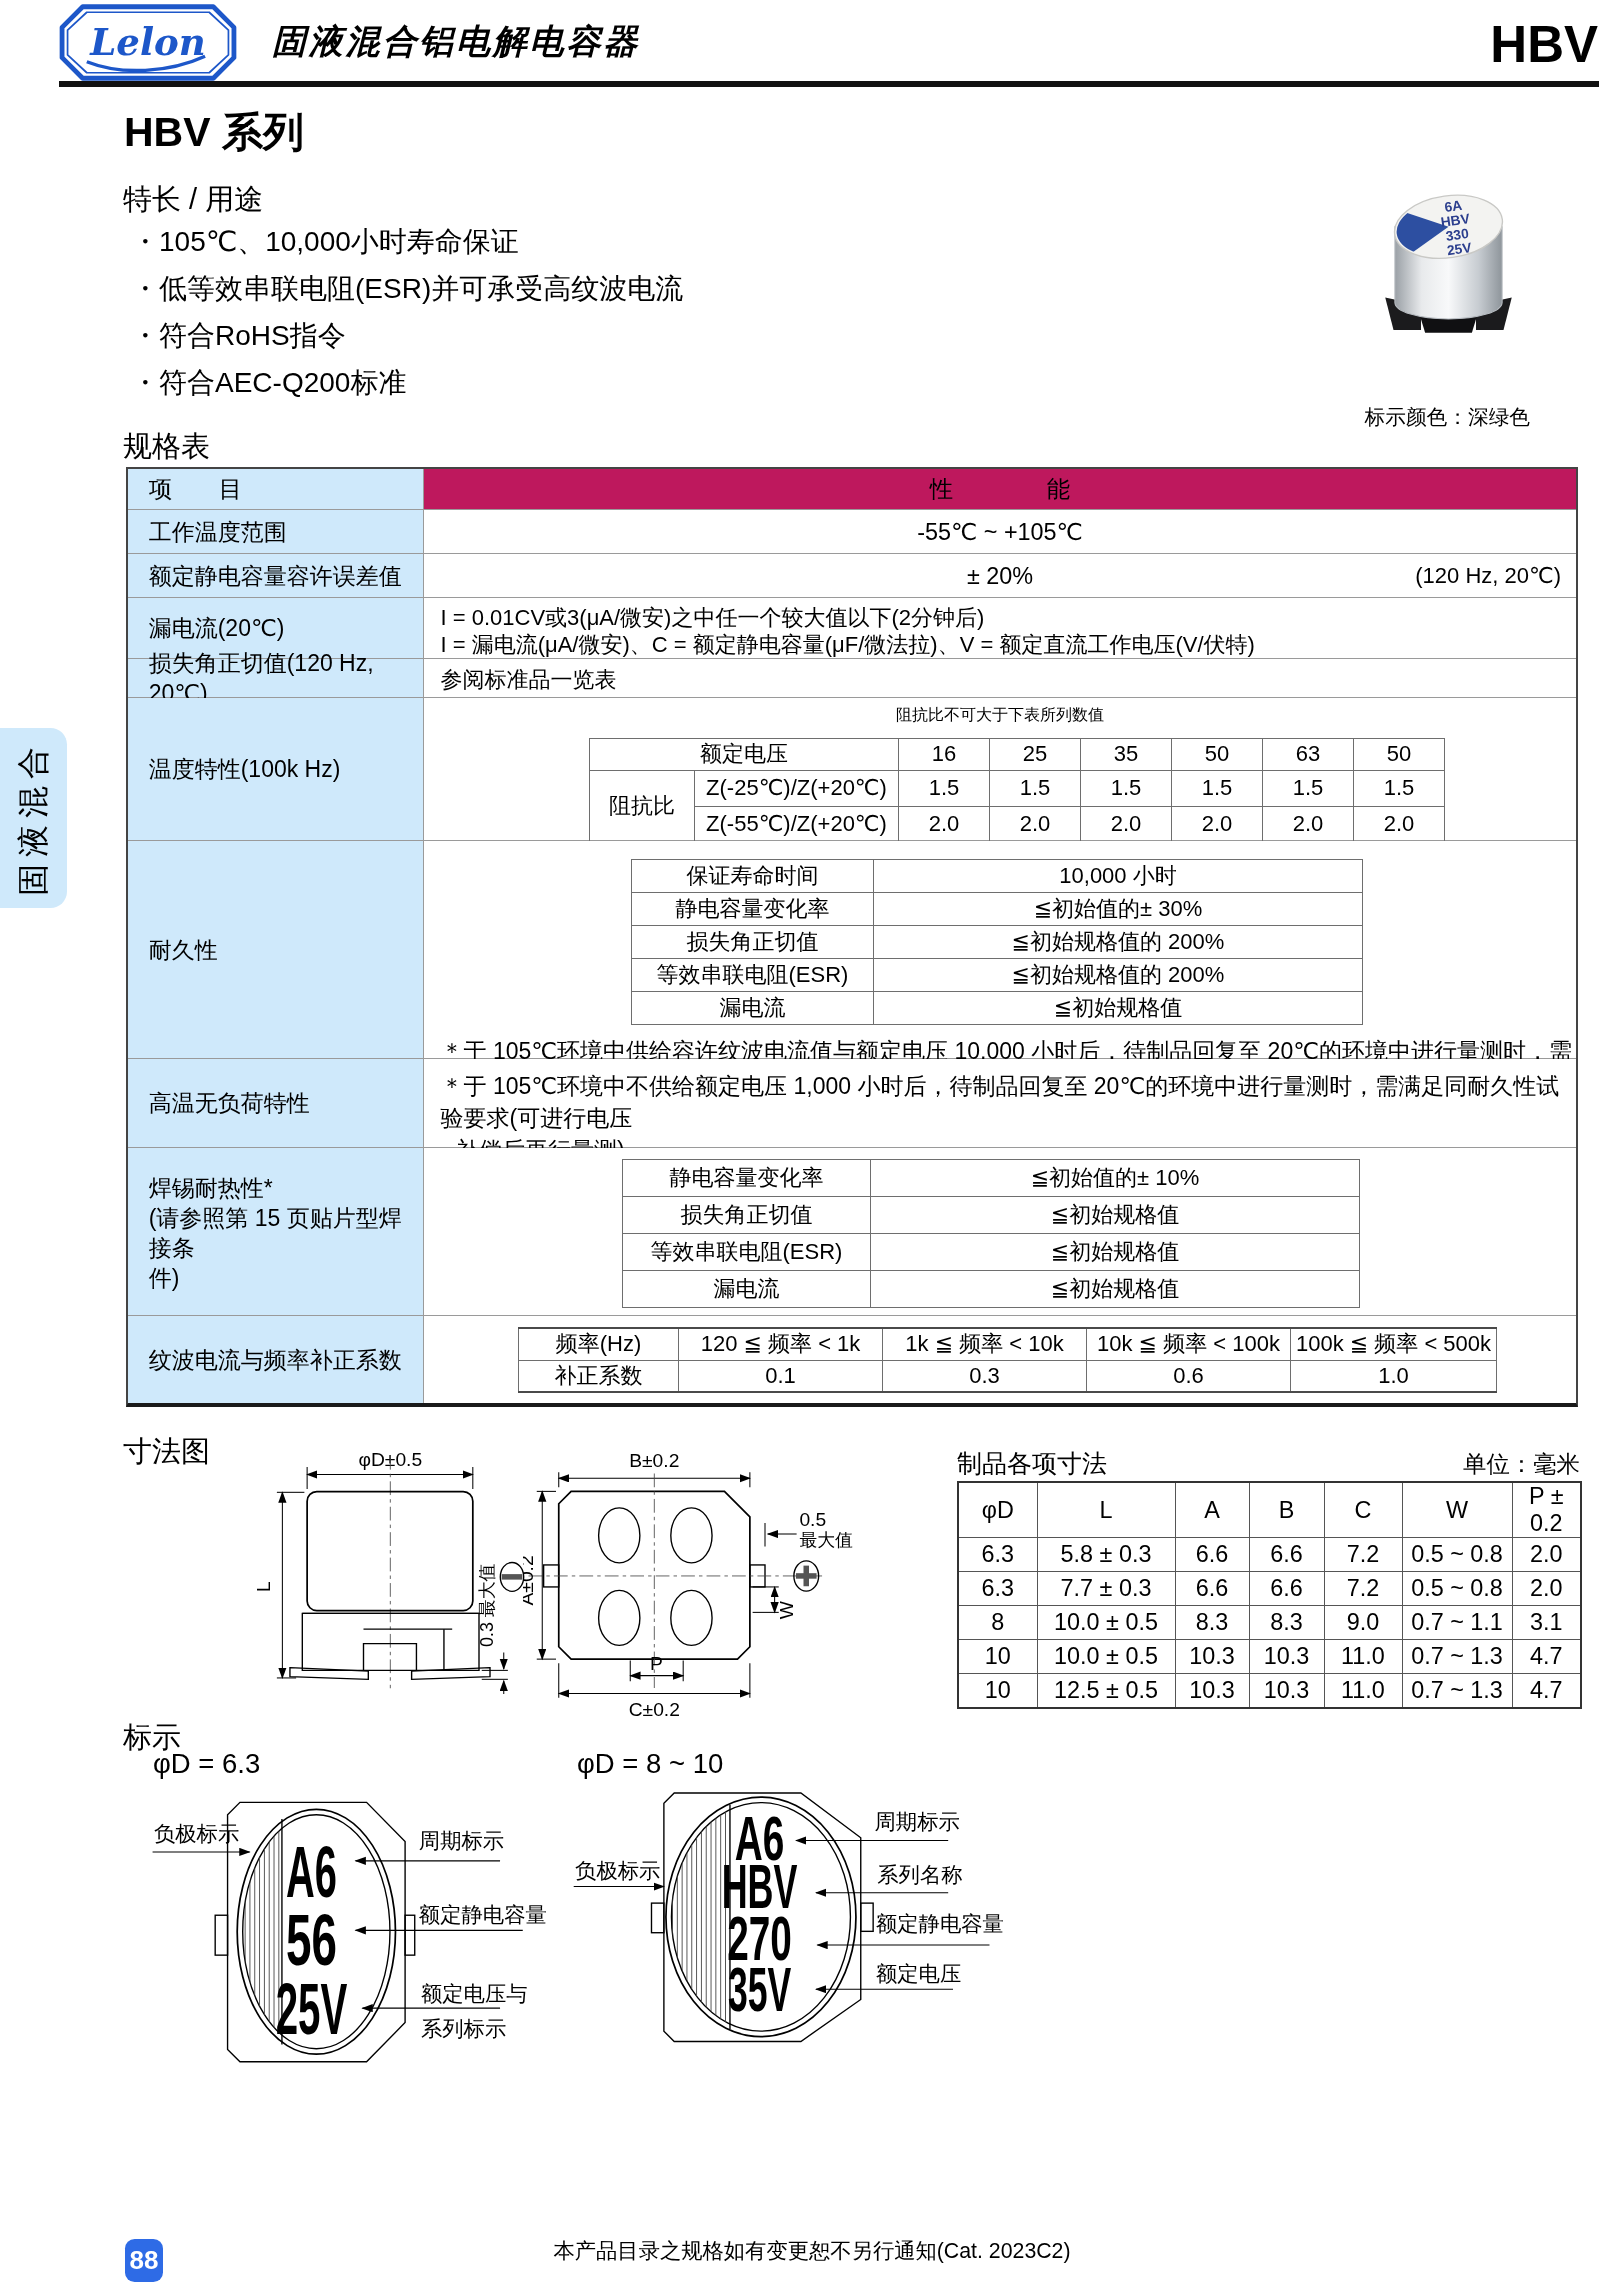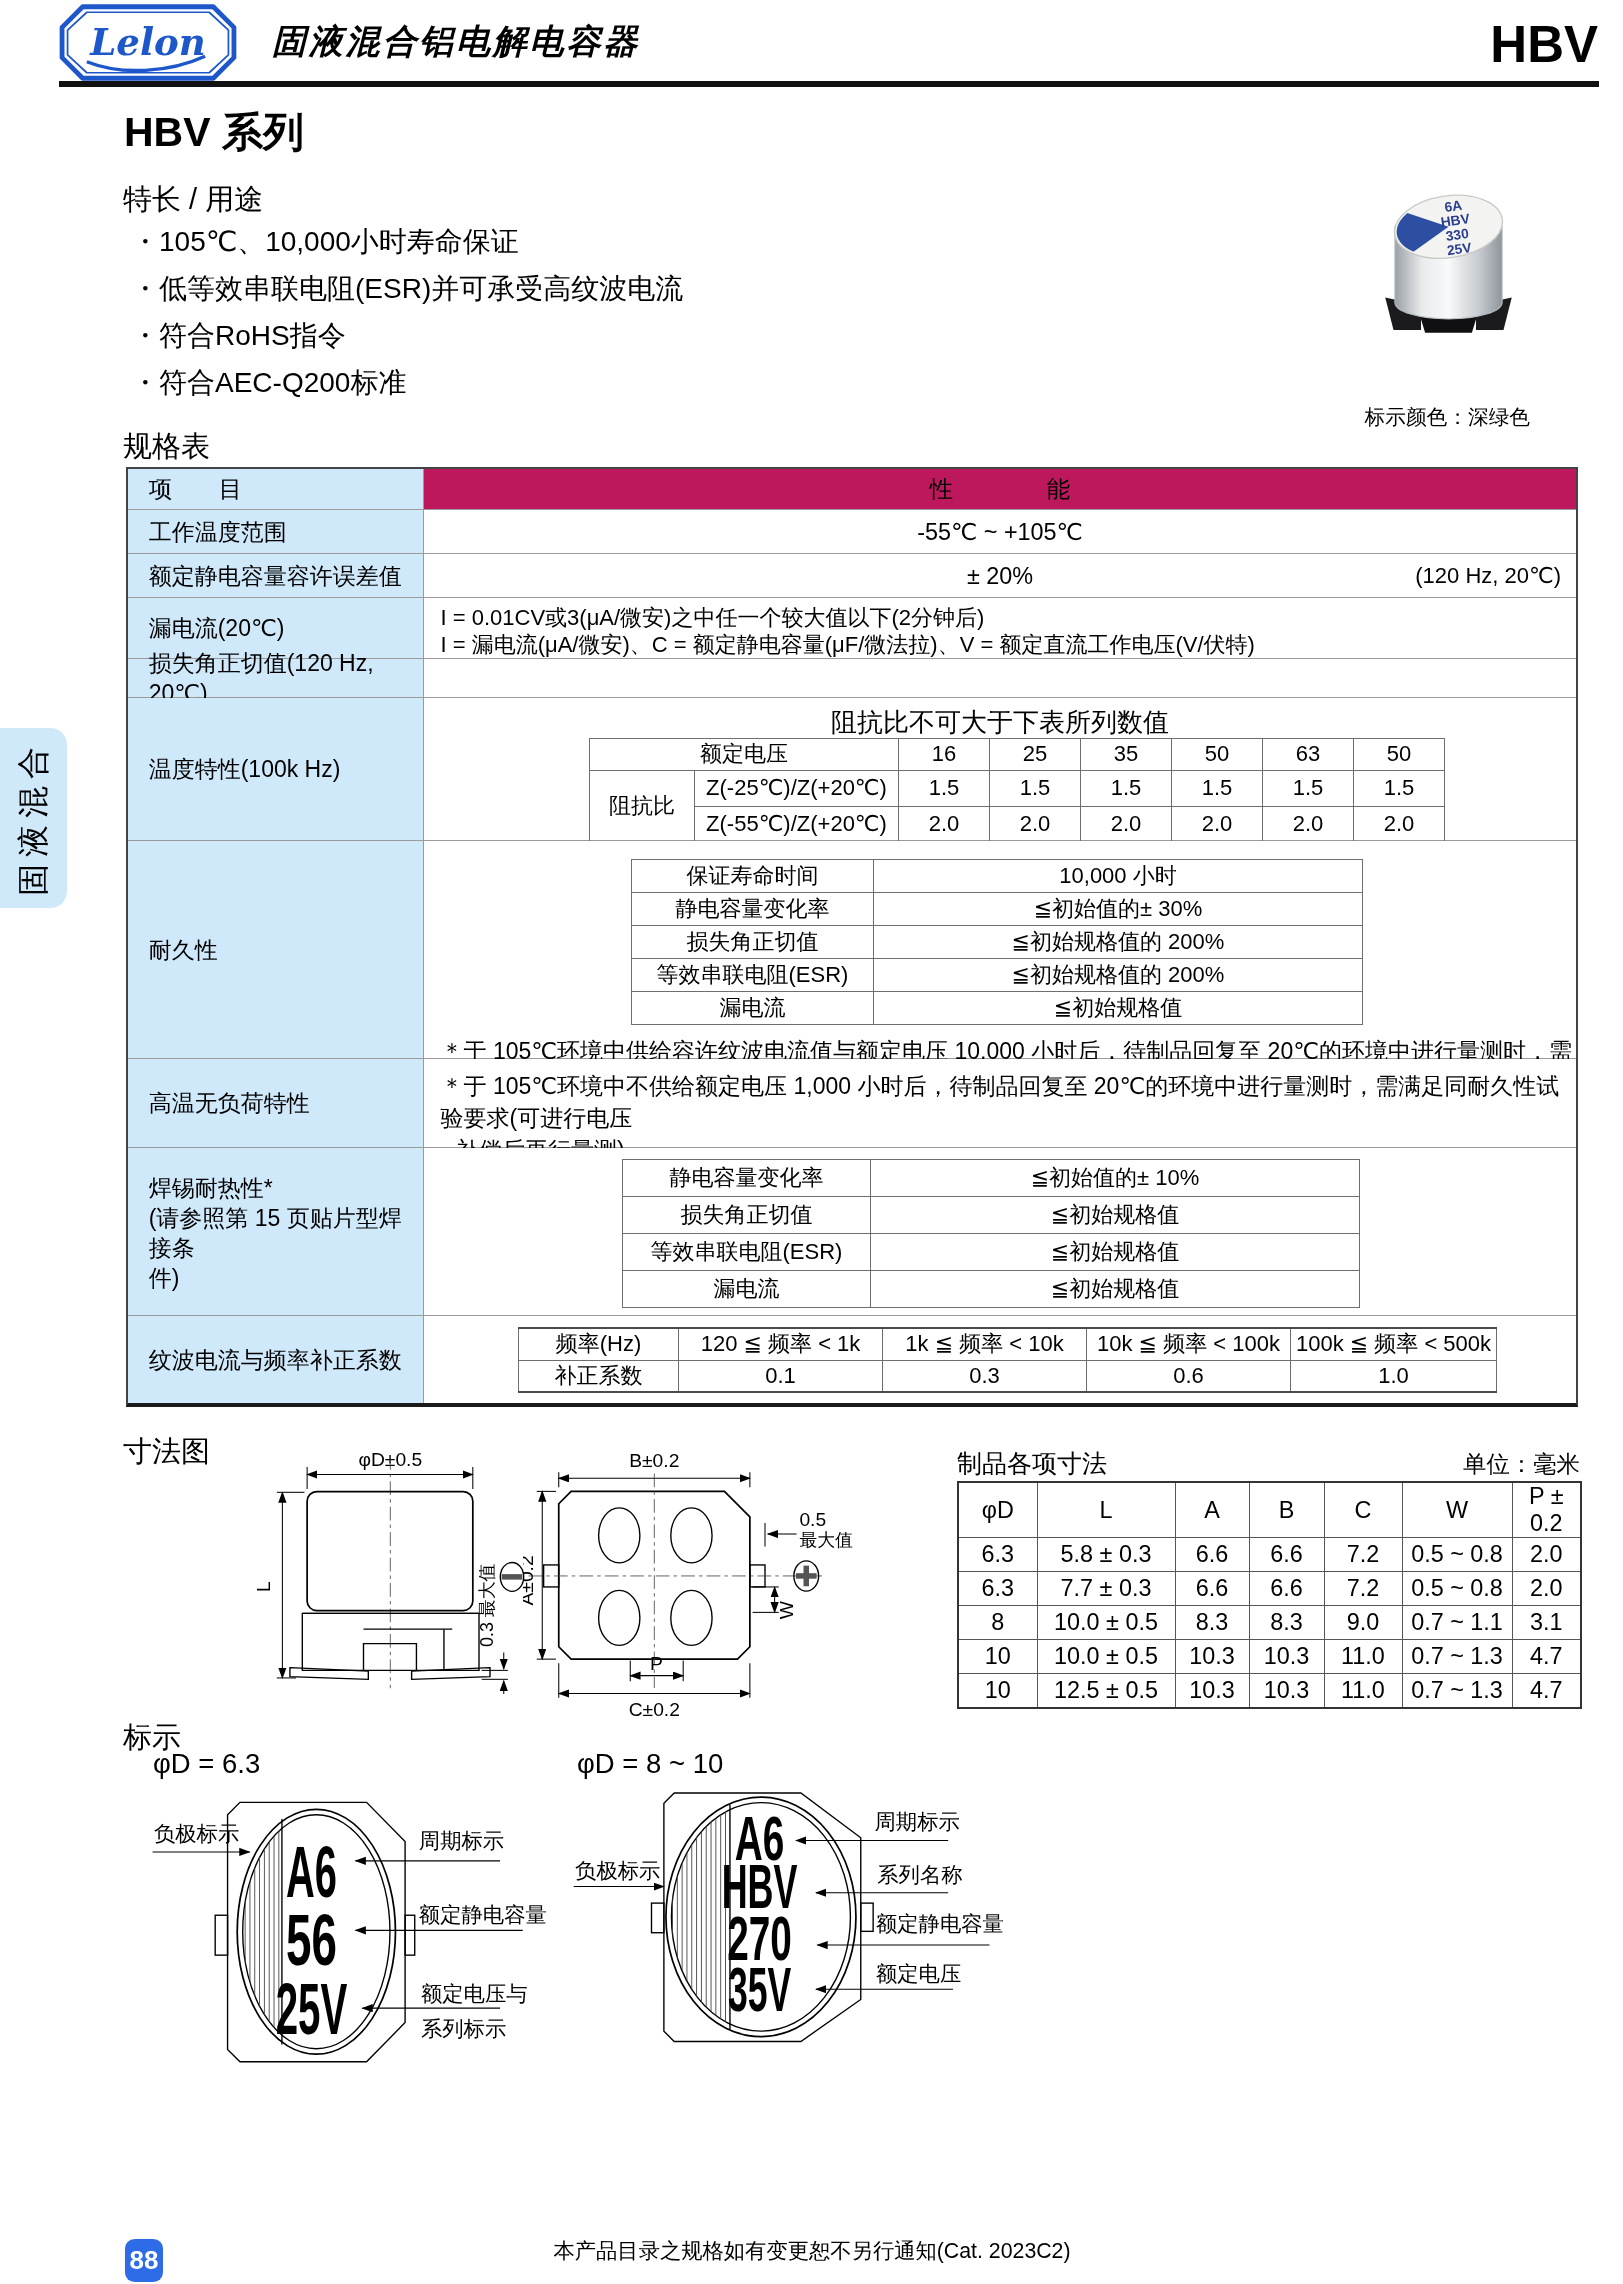--- a/index.html
+++ b/index.html
@@ -28,21 +28,21 @@
           display:flex;flex-direction:column;justify-content:center;align-items:flex-start;
           padding-left:20.7px;box-sizing:border-box;font-size:23px;line-height:30px;}
   .slabel.top{justify-content:flex-start;padding-top:25px;}
   .scontent{flex:1;position:relative;box-sizing:border-box;background:#fff;}
   .scontent.blue{background:#be185d;}
   .center-val{position:absolute;left:0;right:0;top:50%;transform:translateY(-50%);
               text-align:center;font-size:23.4px;}
   .right-note{position:absolute;right:15px;top:50%;transform:translateY(-50%);font-size:22px;}
   .left-lines{padding:5.5px 0 0 16.5px;font-size:22px;line-height:27.5px;}
   .note-line{font-size:23px;line-height:32px;padding-left:16.5px;}
-  .imp-note{margin-top:6.9px;text-align:center;font-size:26px;height:26px;}
+  .imp-note{margin-top:6.9px;text-align:center;font-size:16px;height:26px;}
   table.itable{border-collapse:collapse;table-layout:fixed;}
   table.itable td{border:1.4px solid #6e6e6e;text-align:center;font-size:22px;padding:0;}
   table.rip{border-top:2.8px solid #4a4a4a;border-bottom:2.8px solid #4a4a4a;}
   
   table.dtable{border-collapse:collapse;table-layout:fixed;border:2.1px solid #333;}
   table.dtable td{border:1.4px solid #555;text-align:center;font-size:23.4px;padding:0;height:33px;}
   .dim-title{font-size:25px;}
   .dim-unit{font-size:23.4px;text-align:right;}
   .mk-head{font-size:27.5px;}
   
@@ -162,20 +162,23 @@
       <div class="scontent">
         <div class="left-lines">
           <div>I = 0.01CV或3(μA/微安)之中任一个较大值以下(2分钟后)</div>
           <div>I =  漏电流(μA/微安)、C =  额定静电容量(μF/微法拉)、V =  额定直流工作电压(V/伏特)</div>
         </div>
       </div>
     </div>
 
     <div class="srow" style="height:39px">
       <div class="slabel">损失角正切值(120 Hz, 20℃)</div>
+      <div class="scontent">
+          <div class="left-lines" style="padding-top:6.9px">参阅标准品一览表</div>
+        </div>
     </div>
 
     <div class="srow" style="height:143px">
       <div class="slabel">温度特性(100k Hz)</div>
       <div class="scontent">
         <div class="imp-note">阻抗比不可大于下表所列数值</div>
         <table class="itable" style="margin:6.9px 0 0 165px;width:854px">
           <colgroup>
               <col style="width:105px">
               <col style="width:204px">

